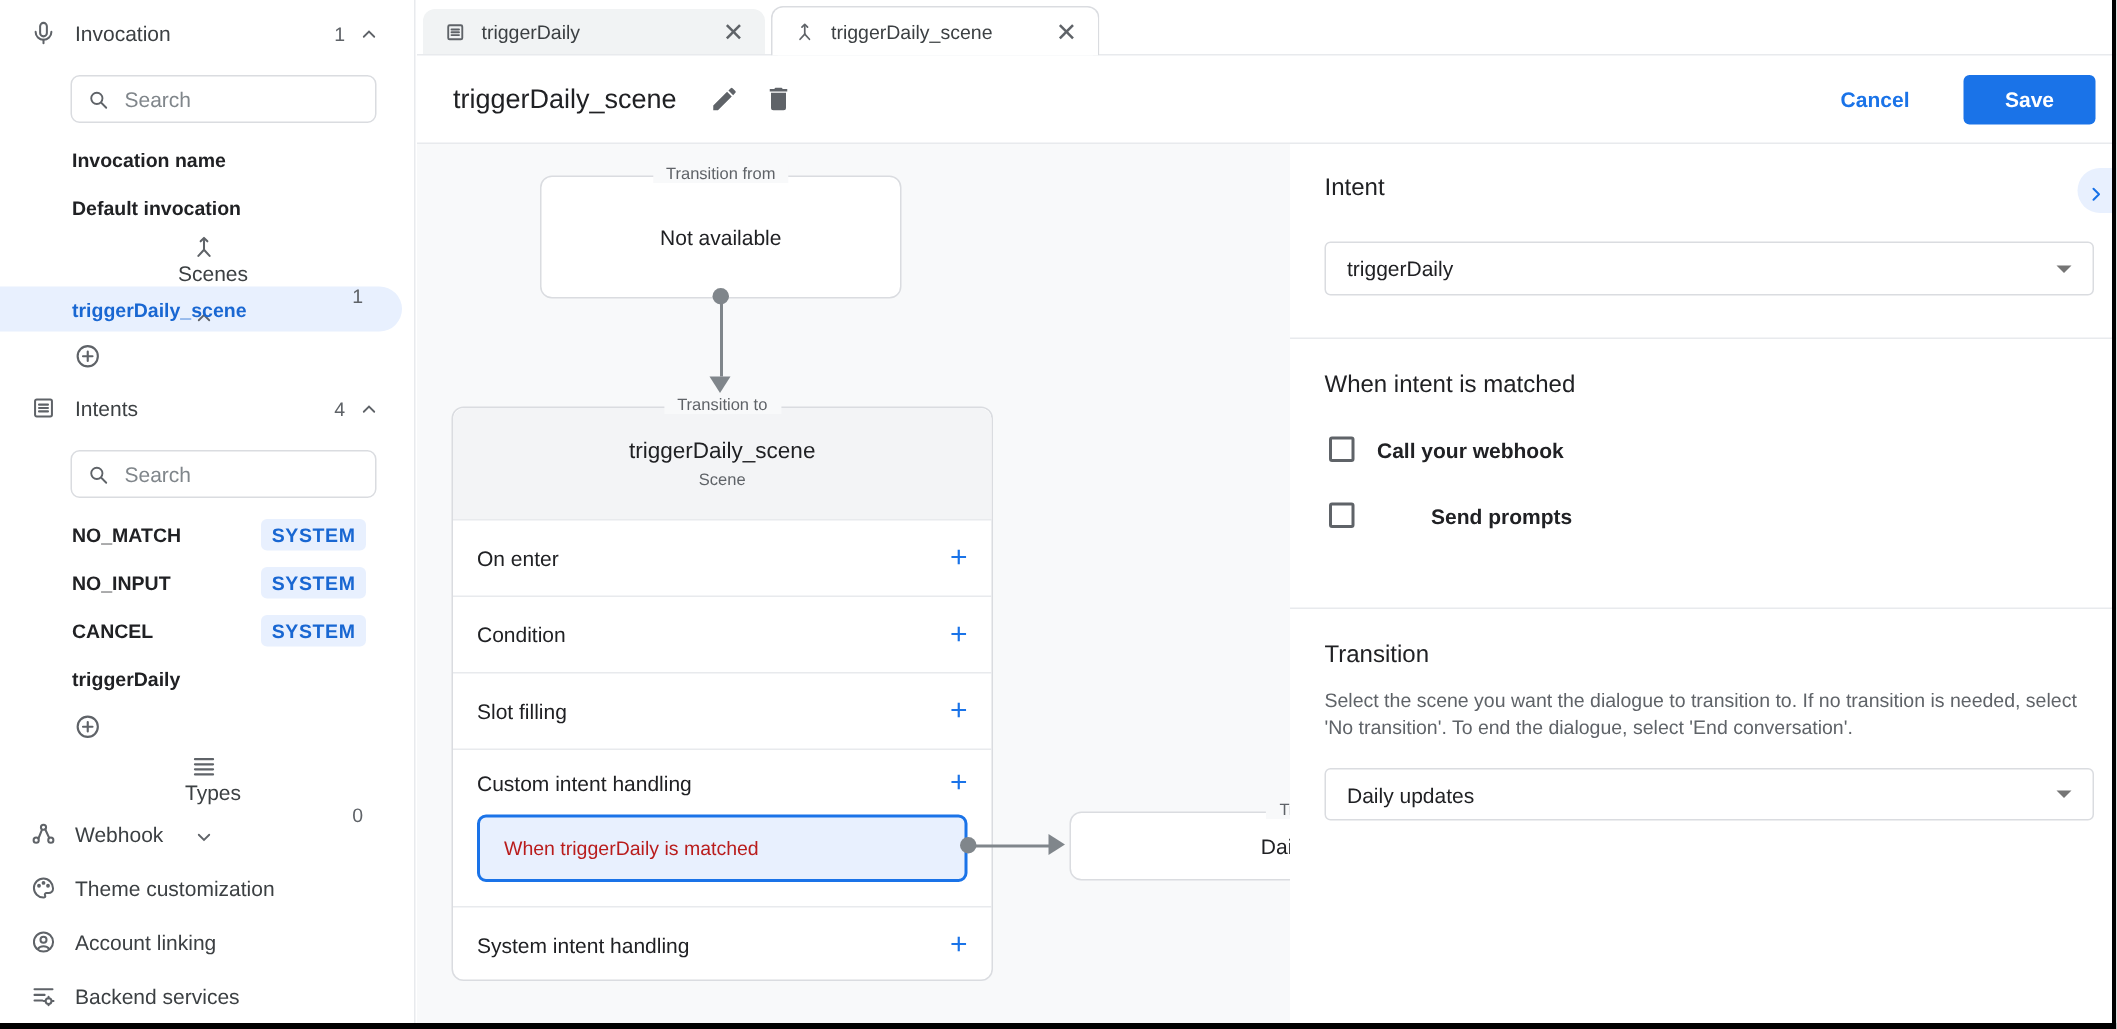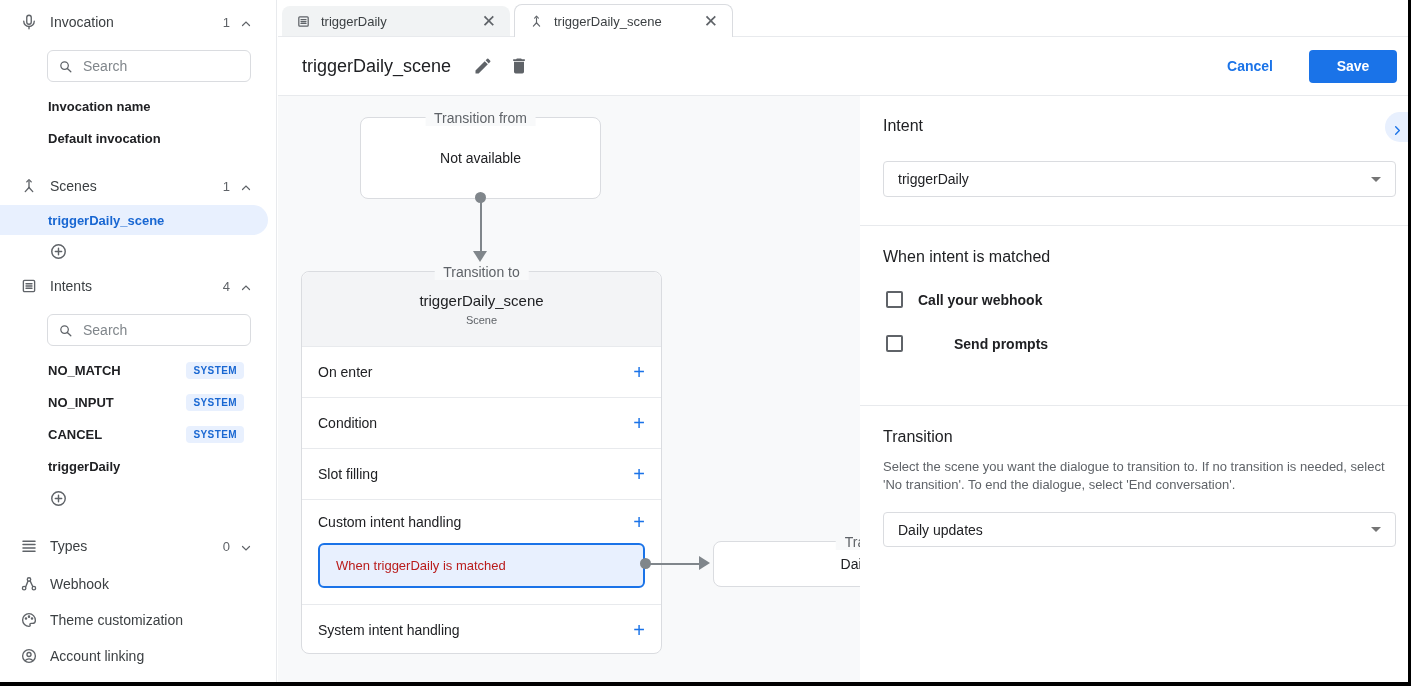--- a/index.html
+++ b/index.html
@@ -10,27 +10,27 @@
   .edge-right { position:absolute; right:0; top:0; width:3px; height:686px; background:#000; z-index:60; }
   .edge-bottom { position:absolute; left:0; bottom:0; width:1411px; height:4px; background:#000; z-index:60; }
 
   
   .sidebar { position:absolute; left:0; top:0; width:277px; height:682px; background:#fff; border-right:1px solid #e8eaed; overflow:hidden; }
   .side-header { display:flex; align-items:center; height:32px; padding:0 24px 0 20px; }
   .side-header .icon { width:18px; height:18px; color:#5f6368; flex:0 0 18px; }
   .side-header .lbl { margin-left:12px; font-size:14px; color:#3c4043; }
   .side-header .count { margin-left:auto; font-size:13px; color:#5f6368; margin-right:10px; }
   .side-header .chev { width:12px; height:12px; color:#5f6368; }
-  .mt6 { margin-top:6px; } .mt2 { margin-top:16px; } .mt3 { margin-top:3px; } .mt8 { margin-top:8px; }
+  .mt6 { margin-top:6px; } .mt2 { margin-top:2px;flex-direction:column; } .mt3 { margin-top:3px; } .mt8 { margin-top:8px; }
   .search-box { margin:12px 26px 0 47px; width:204px; height:32px; border:1px solid #dadce0; border-radius:6px; display:flex; align-items:center; padding:0 10px; background:#fff; }
   .search-box .icon { width:15px; height:15px; color:#5f6368; flex:0 0 15px; }
   .search-box input { border:none; outline:none; margin-left:10px; width:150px; font-size:14px; font-family:"Liberation Sans",sans-serif; color:#202124; background:transparent; }
   .search-box input::placeholder { color:#80868b; }
   .side-item { display:flex; align-items:center; height:32px; padding-left:48px; padding-right:32px; font-size:13px; font-weight:bold; color:#202124; }
-  .side-item .badge { margin-left:auto; background:#e8f0fe; color:#1967d2; font-size:10px; font-weight:bold; letter-spacing:.4px; padding:3px 7px; border-radius:4px; }
+  .side-item .badge { margin-left:auto; background:#e8f0fe; color:#1967d2; font-size:13px; font-weight:bold; letter-spacing:.4px; padding:3px 7px; border-radius:4px; }
   .scene-pill { display:flex; align-items:center; height:30px; width:268px; margin-top:3px; padding-left:48px; background:#e8f0fe; border-radius:0 16px 16px 0; font-size:13px; font-weight:bold; color:#1967d2; }
   .plus-row { display:flex; align-items:center; height:32px; padding-left:49px; }
   .plus-row .icon { width:19px; height:19px; color:#5f6368; }
   .side-link { display:flex; align-items:center; height:36px; padding:0 20px; }
   .side-link .icon { width:18px; height:18px; color:#5f6368; flex:0 0 18px; }
   .side-link .lbl { margin-left:12px; font-size:14px; color:#3c4043; }
 
   
   .tabstrip { position:absolute; left:278px; top:0; width:1133px; height:37px; background:#fff; border-bottom:1px solid #e8eaed; z-index:5; }
   .tab { position:absolute; display:flex; align-items:center; padding:0 14px; border-radius:8px 8px 0 0; font-size:13px; color:#3c4043; }
@@ -44,21 +44,21 @@
   .page-title { font-size:18px; color:#202124; }
   .hdr-iconbtn { width:20px; height:20px; color:#5f6368; margin-left:22px; }
   .hdr-iconbtn.trash { margin-left:16px; }
   .spacer { flex:1; }
   .cancel-btn { font-size:14px; font-weight:bold; color:#1a73e8; margin-right:36px; background:none; border:none; font-family:"Liberation Sans",sans-serif; }
   .save-btn { width:88px; height:33px; background:#1a73e8; color:#fff; font-size:14px; font-weight:bold; border:none; border-radius:4px; font-family:"Liberation Sans",sans-serif; }
 
   
   .canvas { position:absolute; left:278px; top:96px; width:582px; height:586px; background:#f8f9fa; overflow:hidden; z-index:1; }
   .flow-box { position:absolute; background:#fff; border:1px solid #dadce0; border-radius:8px; }
-  .flow-legend { position:absolute; top:-8px; left:50%; transform:translateX(-50%); background:#f8f9fa; padding:0 9px; font-size:14px; color:#5f6368; white-space:nowrap; z-index:2; }
+  .flow-legend { position:absolute; top:-8px; left:50%; transform:translateX(-50%); background:#f8f9fa; padding:0 9px; font-size:11px; color:#5f6368; white-space:nowrap; z-index:2; }
   .tf-box { left:82px; top:21px; width:241px; height:82px; display:flex; align-items:center; justify-content:center; font-size:14px; color:#202124; }
   .v-dot { position:absolute; left:197px; top:96px; width:11px; height:11px; border-radius:50%; background:#80868b; z-index:3; }
   .v-line { position:absolute; left:201.5px; top:103px; width:2px; height:52px; background:#80868b; }
   .v-arrow { position:absolute; left:195px; top:155px; width:0; height:0; border-left:7.5px solid transparent; border-right:7.5px solid transparent; border-top:11px solid #80868b; }
 
   .scene-card { position:absolute; left:23px; top:175px; width:361px; height:383px; background:#fff; border:1px solid #dadce0; border-radius:8px; }
   .card-head { height:74px; background:#f3f4f6; border-radius:8px 8px 0 0; display:flex; flex-direction:column; align-items:center; justify-content:center; }
   .card-head .t { font-size:15px; color:#202124; }
   .card-head .s { font-size:11px; color:#5f6368; margin-top:5px; }
   .card-row { height:51px; border-top:1px solid #e8eaed; display:flex; align-items:center; padding:0 16px; }

